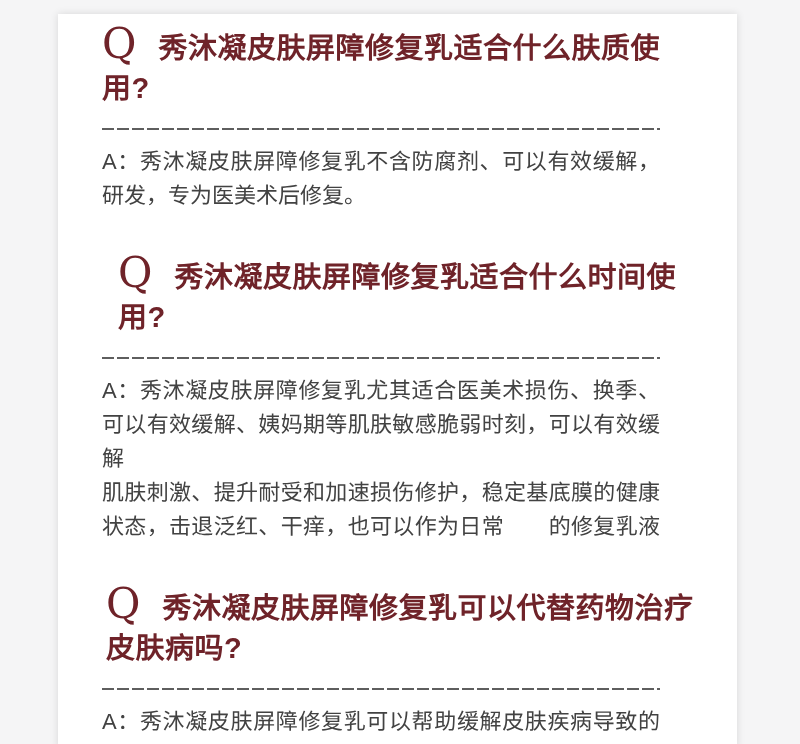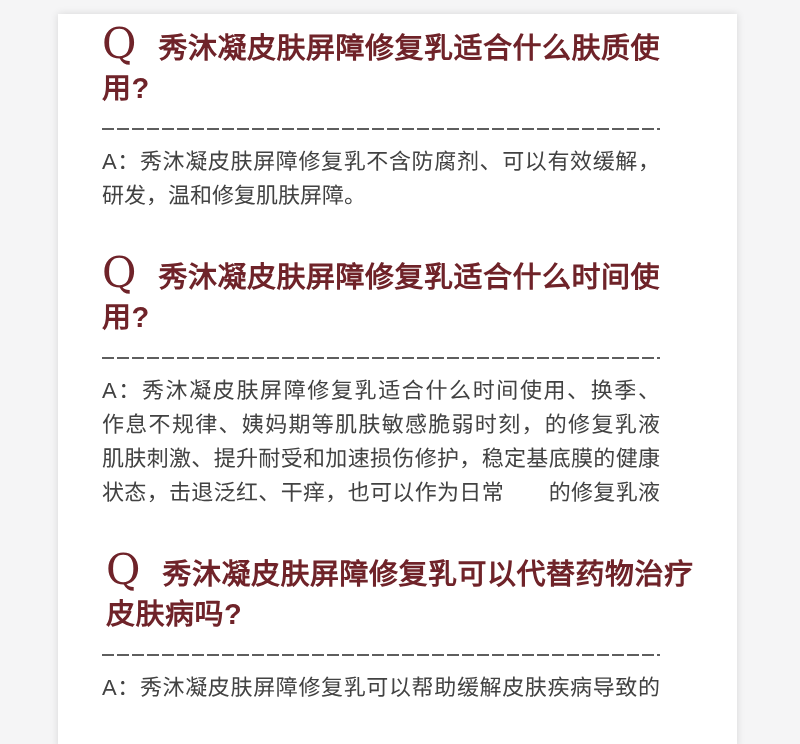--- a/index.html
+++ b/index.html
@@ -69,30 +69,30 @@
 </head>
 <body>
 
 <main class="page">
   <div>
   <section class="qa-section">
     <h2 class="question" style="margin:0"><span class="qmark">Q</span><span class="qtext">秀沐凝皮肤屏障修复乳适合什么肤质使用?</span></h2>
     <div class="divider"></div>
     <div class="answer">
           <div class="aline">A：秀沐凝皮肤屏障修复乳不含防腐剂、可以有效缓解，</div>
-          <div class="aline last">研发，温和修复肌肤屏障。</div>
+          <div class="aline last">研发，专为医美术后修复。</div>
         </div>
   </section>
 
   <section class="qa-section">
-    <h2 class="question" style="margin:0"><span class="qmark">Q</span><span class="qtext">秀沐凝皮肤屏障修复乳适合什么时间使用?</span></h2>
+    <h2 class="question" style="margin:16px"><span class="qmark">Q</span><span class="qtext">秀沐凝皮肤屏障修复乳适合什么时间使用?</span></h2>
     <div class="divider"></div>
     <div class="answer">
-          <div class="aline">A：秀沐凝皮肤屏障修复乳适合什么时间使用、换季、</div>
-          <div class="aline">作息不规律、姨妈期等肌肤敏感脆弱时刻，的修复乳液</div>
+          <div class="aline">A：秀沐凝皮肤屏障修复乳尤其适合医美术损伤、换季、</div>
+          <div class="aline">可以有效缓解、姨妈期等肌肤敏感脆弱时刻，可以有效缓解</div>
           <div class="aline">肌肤刺激、提升耐受和加速损伤修护，稳定基底膜的健康</div>
           <div class="aline">状态，击退泛红、干痒，也可以作为日常　　的修复乳液</div>
         </div>
   </section>
 
   <section class="qa-section">
     <h2 class="question" style="margin:4px"><span class="qmark">Q</span><span class="qtext">秀沐凝皮肤屏障修复乳可以代替药物治疗
 皮肤病吗?</span></h2>
     <div class="divider"></div>
     <div class="answer">

